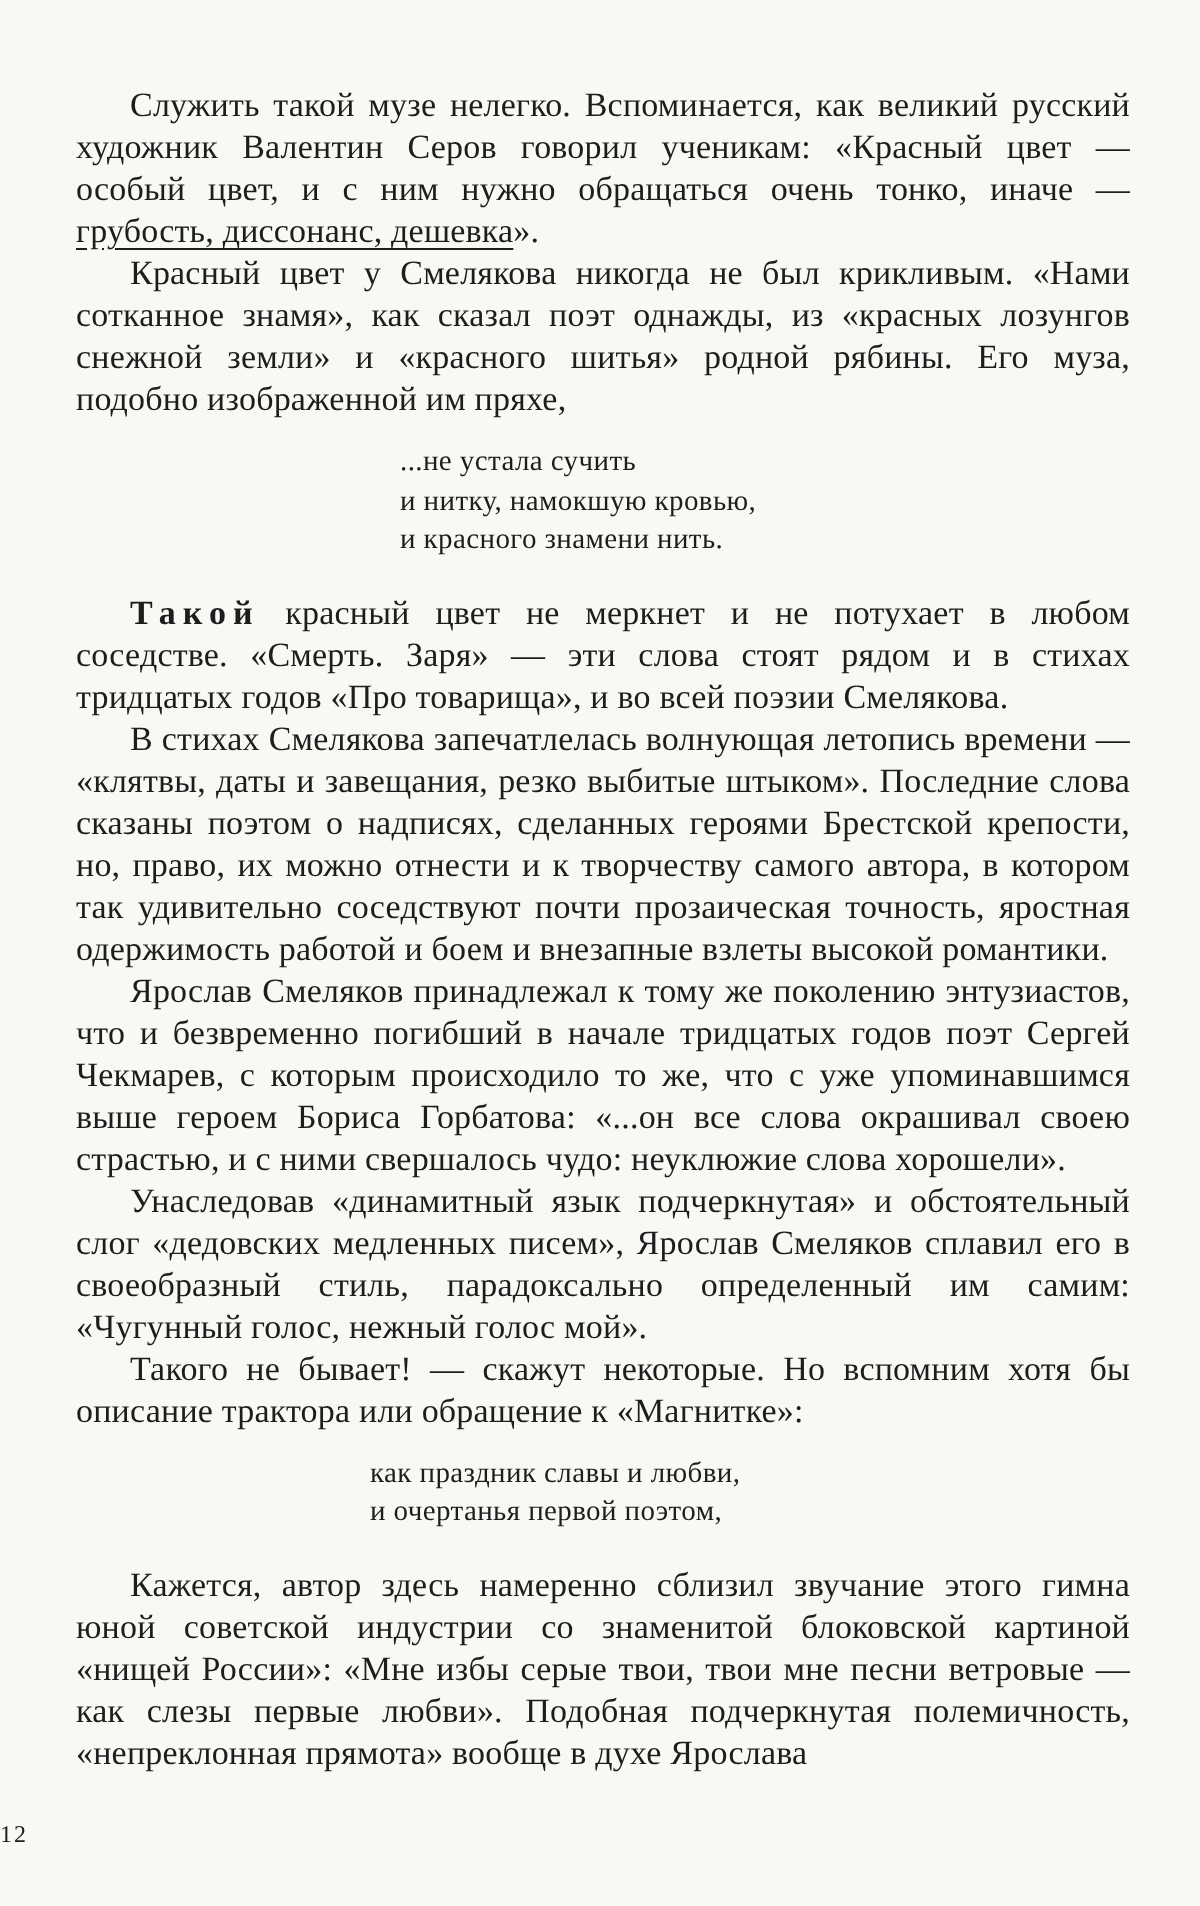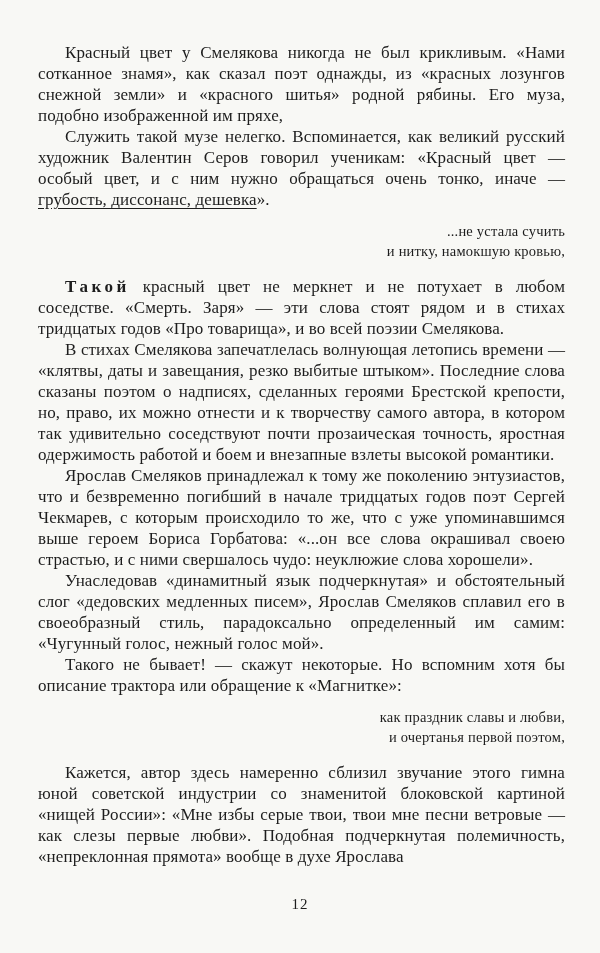--- a/index.html
+++ b/index.html
@@ -29,46 +29,46 @@
     text-underline-offset: 3px;
   }
   .letterspaced {
     letter-spacing: 3.5px;
     font-weight: bold;
   }
   .verse {
     font-size: 14.5px;
     line-height: 19.5px;
     letter-spacing: 0.2px;
-    text-align: right;
   }
   .verse-1 { margin: 12px 0 15px 162px; }
   .verse-2 { margin: 12px 0 15px 147px; }
   .page-number {
     position: absolute;
     left: 0;
     right: 0;
-    bottom: 38px;
-    text-align: center;
-    font-size: 15px;
+    bottom: 25px;
+    text-align: left;
+    font-size: 12px;
     letter-spacing: 1px;
   }
 </style>
 </head>
 <body>
 
 <div class="page">
 
+  <p class="para"><span>Служить такой музе нелегко. Вспоминается, как великий русский художник Валентин Серов говорил ученикам: «Красный цвет — особый цвет, и с ним нужно обращаться очень тонко, иначе — </span><span class="underline">грубость, диссонанс, дешевка</span><span>».</span></p>
+
   <p class="para">Красный цвет у Смелякова никогда не был крикливым. «Нами сотканное знамя», как сказал поэт однажды, из «красных лозунгов снежной земли» и «красного шитья» родной рябины. Его муза, подобно изображенной им пряхе,</p>
-
-  <p class="para"><span>Служить такой музе нелегко. Вспоминается, как великий русский художник Валентин Серов говорил ученикам: «Красный цвет — особый цвет, и с ним нужно обращаться очень тонко, иначе — </span><span class="underline">грубость, диссонанс, дешевка</span><span>».</span></p>
 
   <div class="verse verse-1">
     <div class="verse-line">...не устала сучить</div>
     <div class="verse-line">и нитку, намокшую кровью,</div>
+    <div class="verse-line">и красного знамени нить.</div>
   </div>
 
   <p class="para"><span class="letterspaced">Такой</span><span> красный цвет не меркнет и не потухает в любом соседстве. «Смерть. Заря» — эти слова стоят рядом и в стихах тридцатых годов «Про товарища», и во всей поэзии Смелякова.</span></p>
 
   <p class="para">В стихах Смелякова запечатлелась волнующая летопись времени — «клятвы, даты и завещания, резко выбитые штыком». Последние слова сказаны поэтом о надписях, сделанных героями Брестской крепости, но, право, их можно отнести и к творчеству самого автора, в котором так удивительно соседствуют почти прозаическая точность, яростная одержимость работой и боем и внезапные взлеты высокой романтики.</p>
 
   <p class="para">Ярослав Смеляков принадлежал к тому же поколению энтузиастов, что и безвременно погибший в начале тридцатых годов поэт Сергей Чекмарев, с которым происходило то же, что с уже упоминавшимся выше героем Бориса Горбатова: «...он все слова окрашивал своею страстью, и с ними свершалось чудо: неуклюжие слова хорошели».</p>
 
   <p class="para">Унаследовав «динамитный язык подчеркнутая» и обстоятельный слог «дедовских медленных писем», Ярослав Смеляков сплавил его в своеобразный стиль, парадоксально определенный им самим: «Чугунный голос, нежный голос мой».</p>
 

